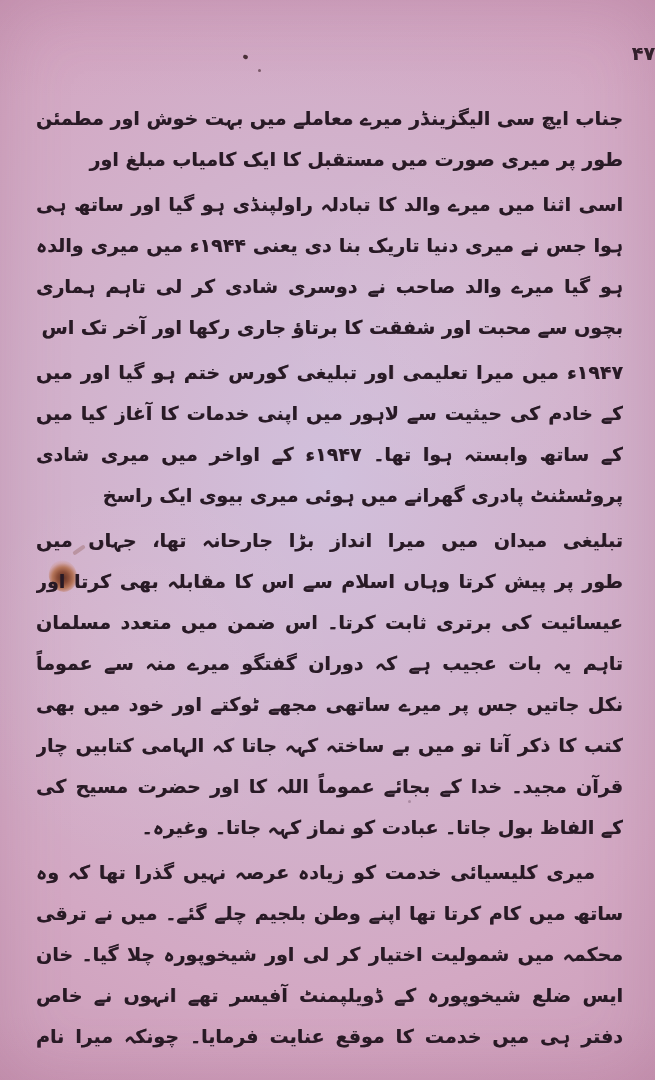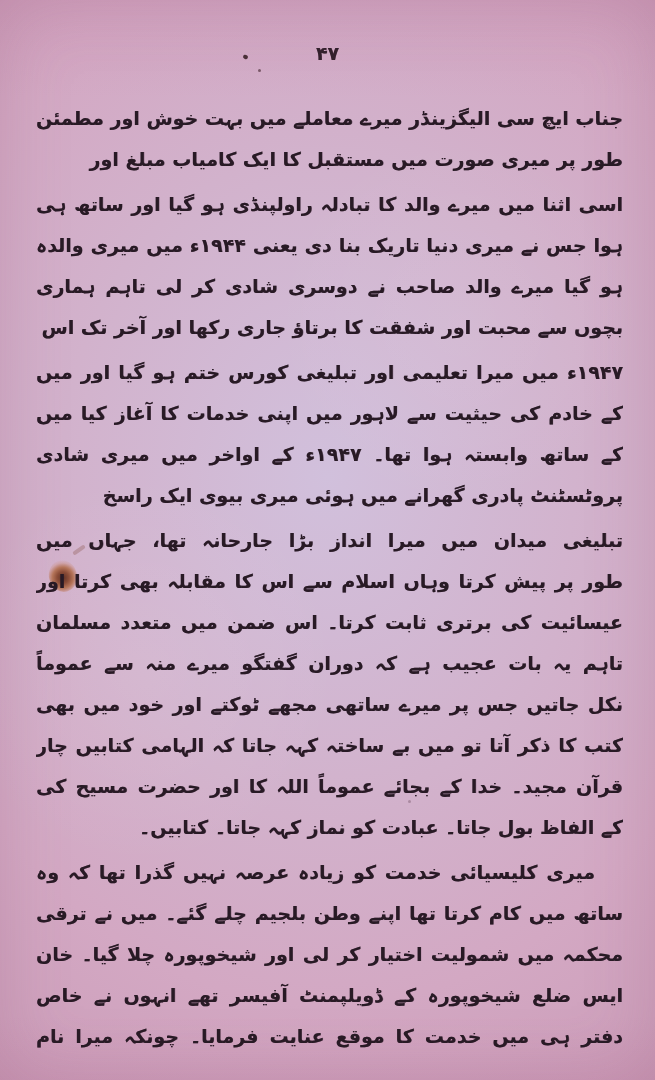--- a/index.html
+++ b/index.html
@@ -13,21 +13,21 @@
     background:
       linear-gradient(180deg, rgba(196,126,164,.16) 0%, rgba(196,126,164,0) 9%),
       linear-gradient(0deg, rgba(196,126,164,.14) 0%, rgba(196,126,164,0) 6%),
       radial-gradient(circle at 22% 62%, rgba(255,255,255,.07) 0%, rgba(255,255,255,0) 24%),
       radial-gradient(circle at 70% 30%, rgba(255,255,255,.06) 0%, rgba(255,255,255,0) 22%),
       radial-gradient(ellipse 92% 68% at 50% 44%, #d1c0dc 0%, #d2b2cc 44%, #d3a8c3 72%, #cc9db9 100%);
     box-shadow: inset 0 0 70px rgba(140,80,115,.22);
   }
   .page-number{
     position:absolute;top:42px;left:0;right:0;
-    text-align:center;
+    text-align:right;
     font-size:19px;font-weight:700;color:#33202c;
     letter-spacing:2px;
     text-shadow:.3px .3px .5px rgba(40,20,35,.55);
   }
   .content{
     position:absolute;top:98px;right:32px;left:36px;
     direction:rtl;
     color:#281a25;
     font-weight:700;
     font-size:19px;
@@ -99,21 +99,21 @@
     </div>
 
     <div class="para">
       <div class="line">تبلیغی میدان میں میرا انداز بڑا جارحانہ تھا، جہاں میں عیسائیت کو دین حق کے</div>
       <div class="line">طور پر پیش کرتا وہاں اسلام سے اس کا مقابلہ بھی کرتا اور زور شور کے ساتھ اسلام پر</div>
       <div class="line">عیسائیت کی برتری ثابت کرتا۔ اس ضمن میں متعدد مسلمان علماء سے میری بحثیں ہوئیں</div>
       <div class="line">تاہم یہ بات عجیب ہے کہ دوران گفتگو میرے منہ سے عموماً اسلامی تراکیب و اصطلاحات</div>
       <div class="line">نکل جاتیں جس پر میرے ساتھی مجھے ٹوکتے اور خود میں بھی شرمندہ ہو جاتا۔ مثلاً الہامی</div>
       <div class="line">کتب کا ذکر آتا تو میں بے ساختہ کہہ جاتا کہ الہامی کتابیں چار ہیں توراۃ، زبور، انجیل</div>
       <div class="line">قرآن مجید۔ خدا کے بجائے عموماً اللہ کا اور حضرت مسیح کی بجائے حضرت عیسیٰ علیہ السلام</div>
-      <div class="line last">کے الفاظ بول جاتا۔ عبادت کو نماز کہہ جاتا۔ کتابیں۔</div>
+      <div class="line last">کے الفاظ بول جاتا۔ عبادت کو نماز کہہ جاتا۔ وغیرہ۔</div>
     </div>
 
     <div class="para indent">
       <div class="line">میری کلیسیائی خدمت کو زیادہ عرصہ نہیں گذرا تھا کہ وہ مشنری حضرات جن کے</div>
       <div class="line">ساتھ میں کام کرتا تھا اپنے وطن بلجیم چلے گئے۔ میں نے ترقی دیہات کے سرکاری</div>
       <div class="line">محکمہ میں شمولیت اختیار کر لی اور شیخوپورہ چلا گیا۔ خان انور طہماسپ خان پی۔ سی</div>
       <div class="line">ایس ضلع شیخوپورہ کے ڈویلپمنٹ آفیسر تھے انہوں نے خاص شفقت کا برتاؤ کیا اور</div>
       <div class="line">دفتر ہی میں خدمت کا موقع عنایت فرمایا۔ چونکہ میرا نام مسلمانوں جیسا تھا اس لئے</div>
     </div>
 

